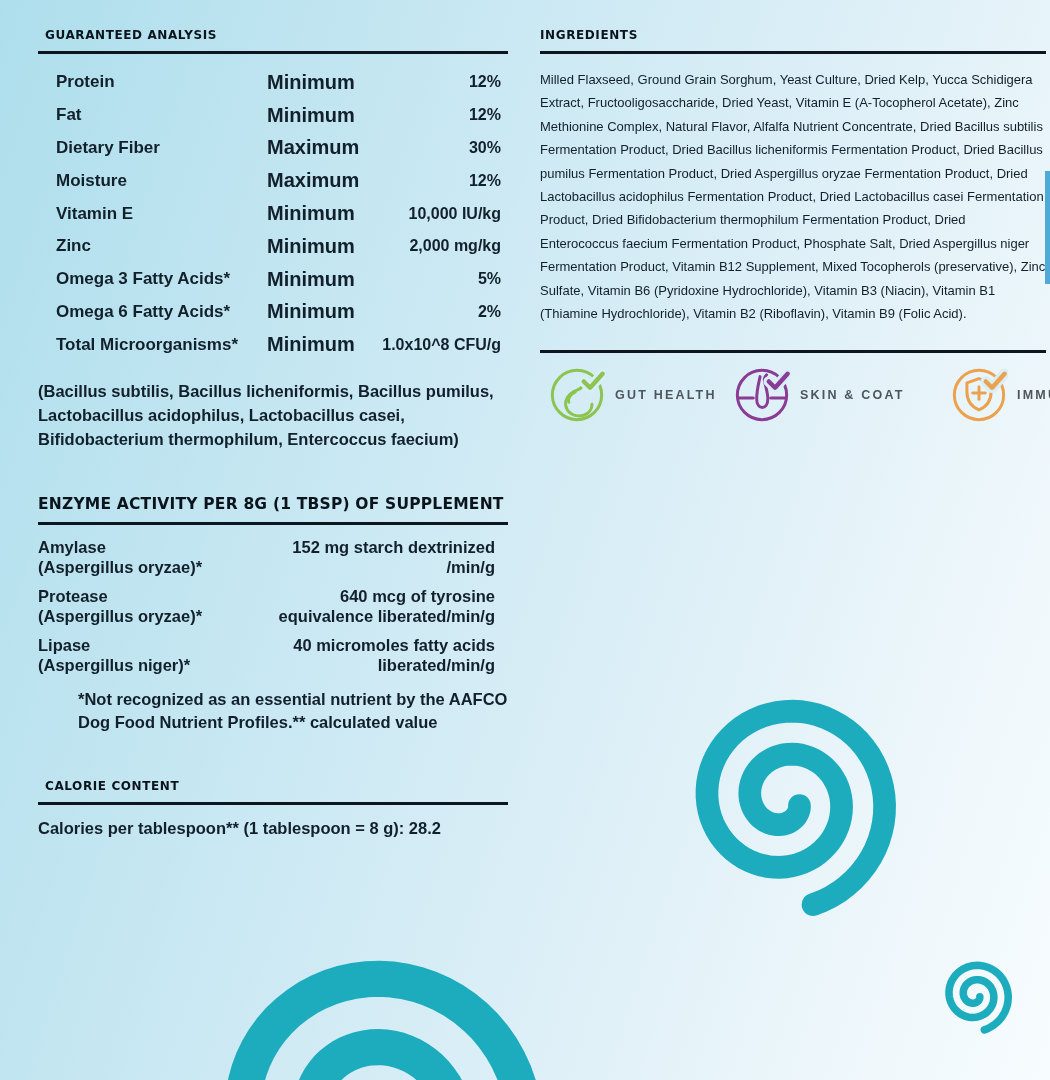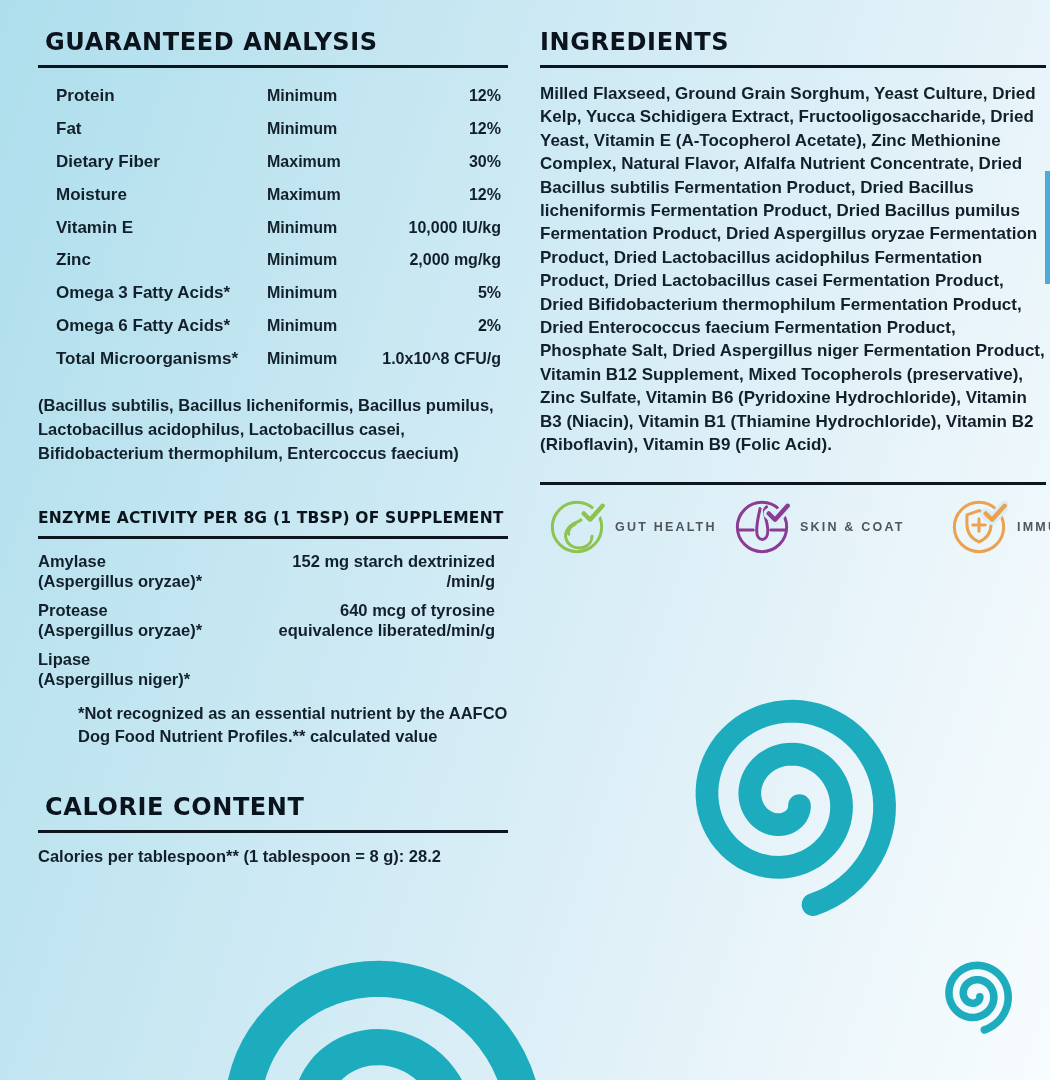--- a/index.html
+++ b/index.html
@@ -9,49 +9,49 @@
     font-family:"Liberation Sans", sans-serif;
     background:linear-gradient(108deg,#aedeec 0%,#c6e7f2 32%,#ddeff7 62%,#eef7fb 85%,#f7fcfe 100%);
     color:#12202b;
   }
   .col { position:absolute; top:28px; }
   .col-left  { left:38px;  width:470px; }
   .col-right { left:540px; width:506px; }
 
   .sec-title {
     font-family:"DejaVu Sans", sans-serif;
-    font-weight:700; font-size:24px; letter-spacing:.6px; color:#0b141c;
+    font-weight:700; font-size:12px; letter-spacing:.6px; color:#0b141c;
   }
   .sec-title.indent { padding-left:7px; }
   .sec-title.small { font-size:15.5px; letter-spacing:.2px; }
   .rule { border-top:3px solid #0d161e; margin-top:9px; }
 
   
   .ga-table { margin-top:12px; width:452px;margin-left:11px; }
   .ga-row { display:grid; grid-template-columns:218px 100px 1fr; align-items:center; height:32.8px; }
   .ga-name { font-size:17px; font-weight:700; padding-left:7px; }
-  .ga-qual { font-size:16px; font-weight:700; }
+  .ga-qual { font-size:20px; font-weight:700; }
   .ga-val  { font-size:16px; font-weight:700; text-align:right; white-space:nowrap; }
 
   .note { margin-top:19px; font-size:16.5px; font-weight:700; line-height:1.44; }
 
   
   .enzyme-sec { margin-top:44px; }
   .enz-table { margin-top:13px; width:457px; }
   .enz-row { display:grid; grid-template-columns:218px 1fr; margin-bottom:10px; }
   .enz-left  { font-size:16.5px; font-weight:700; line-height:1.18; }
   .enz-right { font-size:16.5px; font-weight:700; line-height:1.18; text-align:right; }
   .footnote { margin-top:13px; font-size:16.5px; font-weight:700; line-height:1.36;margin-left:40px; }
 
   
   .calorie-sec { margin-top:46px; }
   .calorie-line { margin-top:14px; font-size:16.5px; font-weight:700; }
 
   
-  .ing-text { margin-top:14px; font-size:17px; font-weight:700; line-height:23.4px; }
+  .ing-text { margin-top:14px; font-size:13px; font-weight:400; line-height:23.4px; }
 
   
   .bestfor-sec { margin-top:25px; }
   .bf-row { position:relative; height:95px; margin-top:13px; }
   .bf-item { position:absolute; top:0; display:flex; align-items:center; gap:9px; }
   .bf-item-1 { left:8px; } .bf-item-2 { left:193px; } .bf-item-3 { left:410px; }
   .bf-item svg { width:58px; height:58px; display:block; }
   .bf-item .stroke { fill:none; stroke:var(--c); stroke-width:3.1; stroke-linecap:round; stroke-linejoin:round; }
   .bf-item .check-bg { fill:none; stroke:#d9eef6; stroke-width:11; stroke-linecap:round; stroke-linejoin:round; }
   .bf-item .check { fill:none; stroke:var(--c); stroke-width:4.6; stroke-linecap:round; stroke-linejoin:round; }
@@ -145,20 +145,24 @@
         </div>
         <div class="enz-right">
           <span>640 mcg of tyrosine</span><br>
           <span>equivalence liberated/min/g</span>
         </div>
       </div>
       <div class="enz-row">
         <div class="enz-left">
           <span>Lipase</span><br>
           <span>(Aspergillus niger)*</span>
+        </div>
+        <div class="enz-right">
+          <span>40 micromoles fatty acids</span><br>
+          <span>liberated/min/g</span>
         </div>
       </div>
     </div>
     <p class="footnote">*Not recognized as an essential nutrient by the AAFCO Dog Food Nutrient Profiles.** calculated value</p>
   </div>
 
   <div class="calorie-sec">
     <div class="sec-title indent">CALORIE CONTENT</div>
     <div class="rule"></div>
     <p class="calorie-line">Calories per tablespoon** (1 tablespoon = 8 g): 28.2</p>

